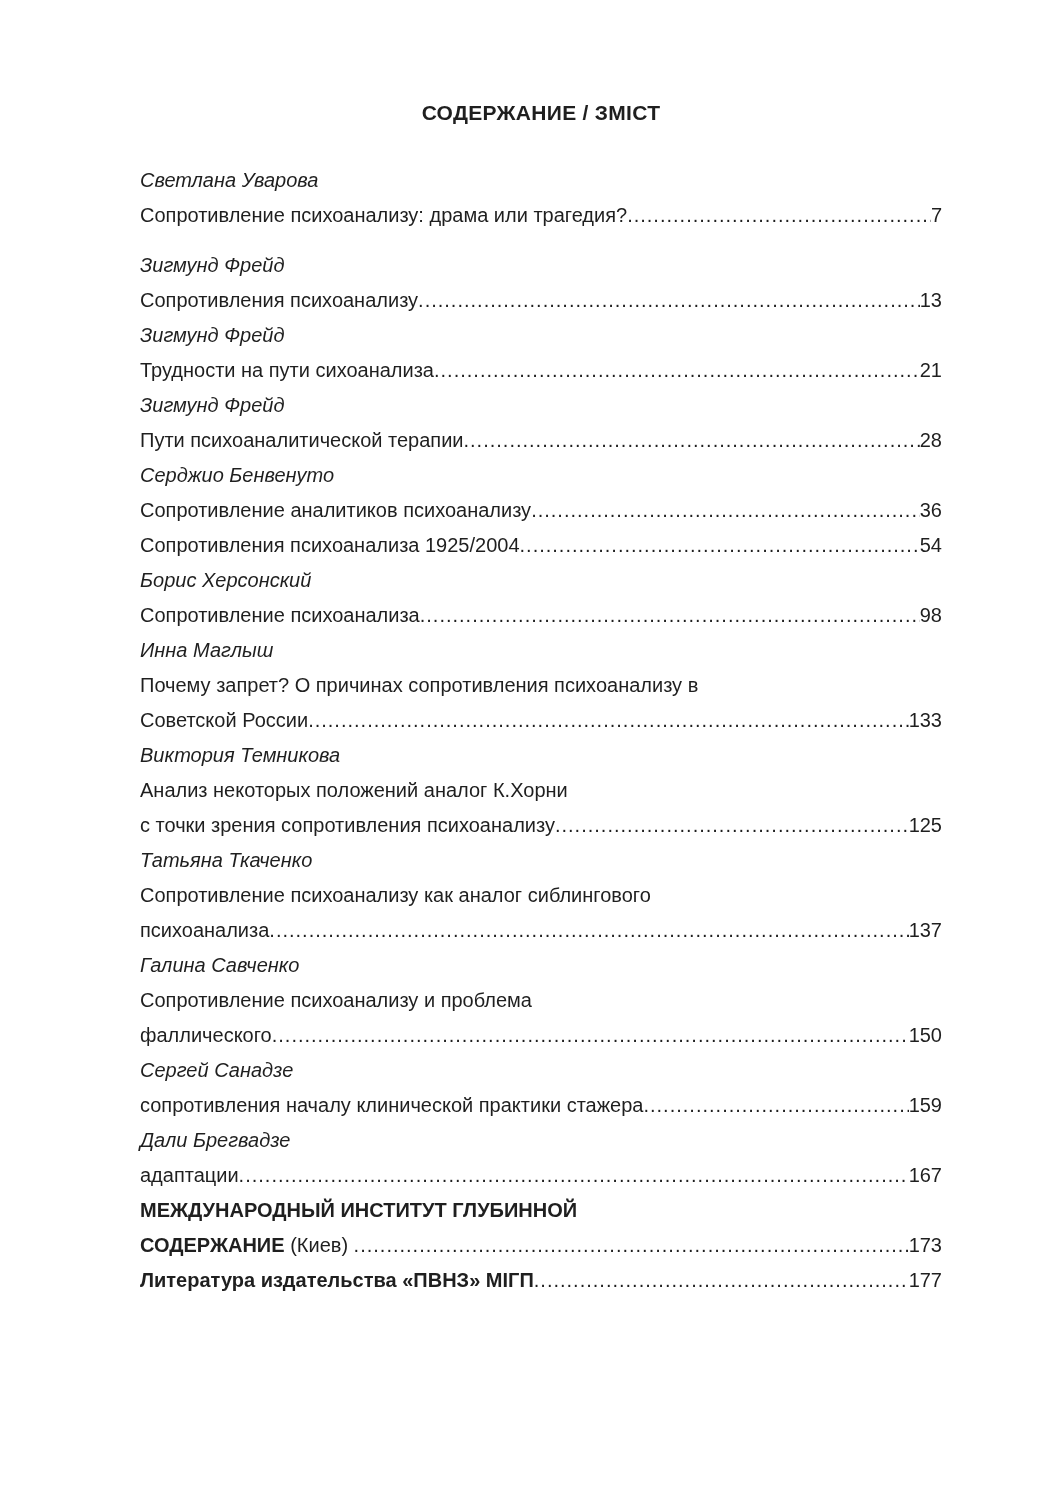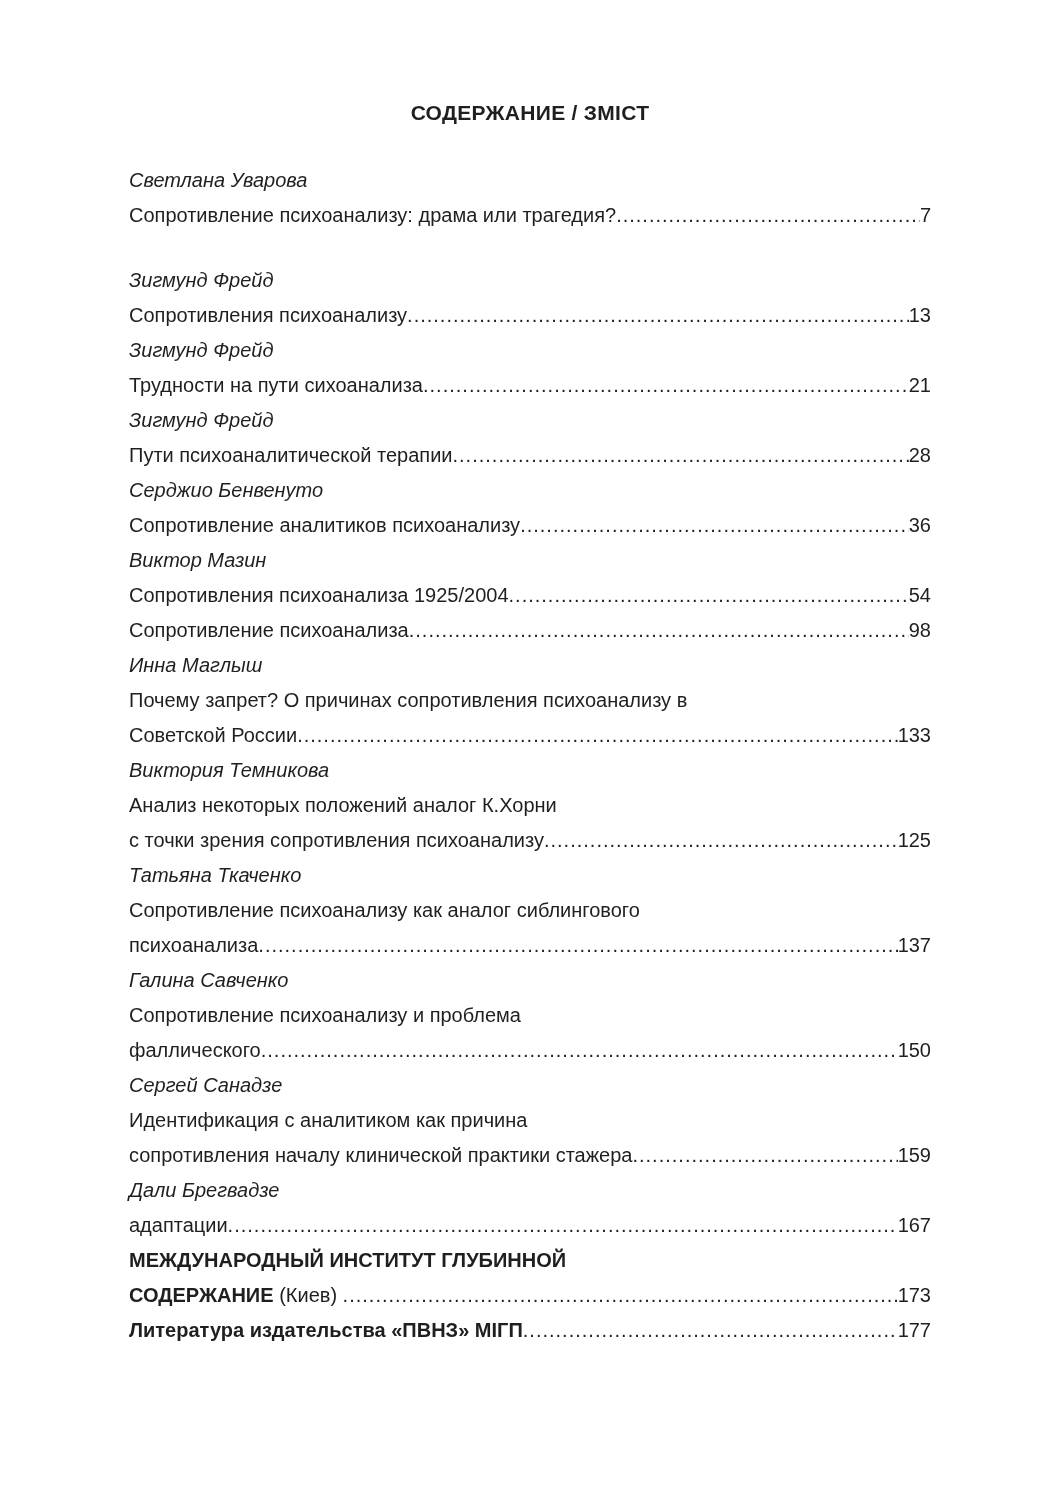--- a/index.html
+++ b/index.html
@@ -11,35 +11,35 @@
     width: 1059px;
     height: 1496px;
     position: relative;
     color: #1f1f1f;
     font-family: "Liberation Sans", sans-serif;
     font-size: 20px;
     overflow: hidden;
   }
   .page {
     position: absolute;
-    left: 129px;
+    left: 140px;
     top: 0;
     width: 802px;
   }
   .toc-title {
     margin: 98px 0 35px 0;
     padding: 0;
     text-align: center;
     font-size: 21px;
     font-weight: 700;
     letter-spacing: 0.3px;
     line-height: 30px;
   }
   .entries > .entry:first-child {
-    margin-bottom: 30px;
+    margin-bottom: 15px;
   }
   .author {
     font-style: italic;
     line-height: 35px;
     height: 35px;
     white-space: pre;
   }
   .line {
     display: flex;
     align-items: flex-start;
@@ -105,28 +105,28 @@
       </div>
       <div class="entry">
         <div class="author">Серджио Бенвенуто</div>
         <div class="line">
           <span class="line-text"><span>Сопротивление аналитиков психоанализу</span></span>
           <span class="leader">....................................................................................................................................................................................................................................................................</span>
           <span class="pageno">36</span>
         </div>
       </div>
       <div class="entry">
-        <div class="author">Виктор Мазин</div>
         <div class="line">
           <span class="line-text"><span>Сопротивления психоанализа 1925/2004</span></span>
           <span class="leader">....................................................................................................................................................................................................................................................................</span>
           <span class="pageno">54</span>
         </div>
       </div>
       <div class="entry">
+        <div class="author">Борис Херсонский</div>
         <div class="line">
           <span class="line-text"><span>Сопротивление психоанализа</span></span>
           <span class="leader">....................................................................................................................................................................................................................................................................</span>
           <span class="pageno">98</span>
         </div>
       </div>
       <div class="entry">
         <div class="author">Инна Маглыш</div>
         <div class="line">
           <span class="line-text"><span>Почему запрет? О причинах сопротивления психоанализу в</span></span>
@@ -165,23 +165,20 @@
           <span class="line-text"><span>Сопротивление психоанализу и проблема</span></span>
         </div>
         <div class="line">
           <span class="line-text"><span>фаллического</span></span>
           <span class="leader">....................................................................................................................................................................................................................................................................</span>
           <span class="pageno">150</span>
         </div>
       </div>
       <div class="entry">
         <div class="author">Сергей Санадзе</div>
-        <div class="line">
-          <span class="line-text"><span>Идентификация с аналитиком как причина</span></span>
-        </div>
         <div class="line">
           <span class="line-text"><span>сопротивления началу клинической практики стажера</span></span>
           <span class="leader">....................................................................................................................................................................................................................................................................</span>
           <span class="pageno">159</span>
         </div>
       </div>
       <div class="entry">
         <div class="author">Дали Брегвадзе</div>
         <div class="line">
           <span class="line-text"><span>адаптации</span></span>

